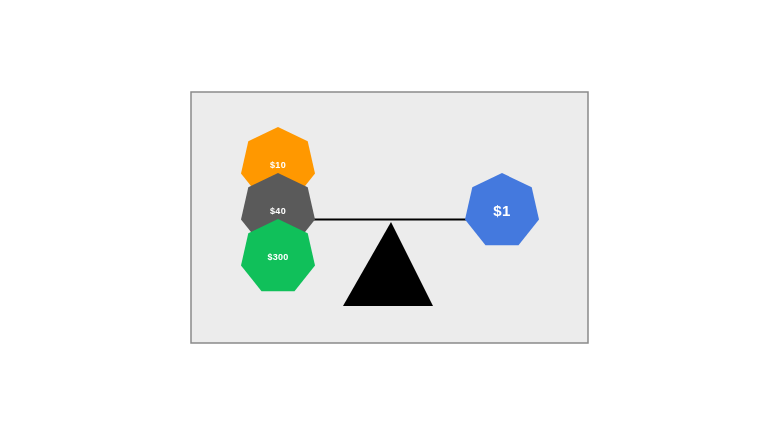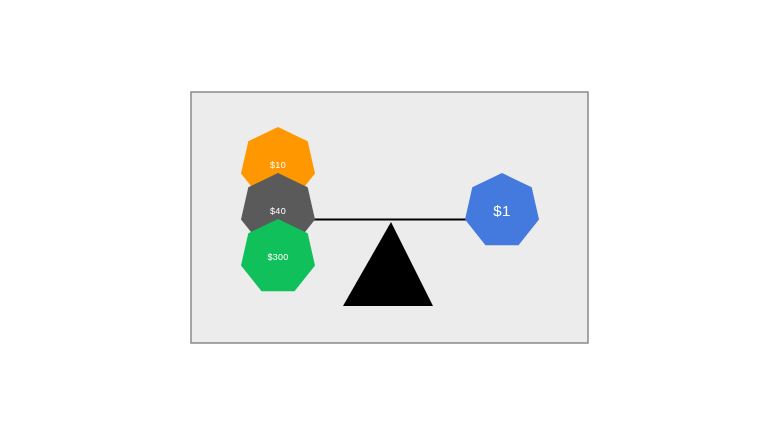--- a/index.html
+++ b/index.html
@@ -8,20 +8,21 @@
     width: 780px;
     height: 438px;
     background: #ffffff;
     overflow: hidden;
     font-family: "Liberation Sans", sans-serif;
   }
   .stage {
     position: relative;
     width: 780px;
     height: 438px;
+    font-weight: bold;
   }
   svg text {
     font-family: "Liberation Sans", sans-serif;
     text-anchor: middle;
   }
   .weight-label-small { font-size: 9px; letter-spacing: 0.3px; }
   .weight-label-large { font-size: 15px; letter-spacing: 0.3px; }
 </style>
 </head>
 <body>

